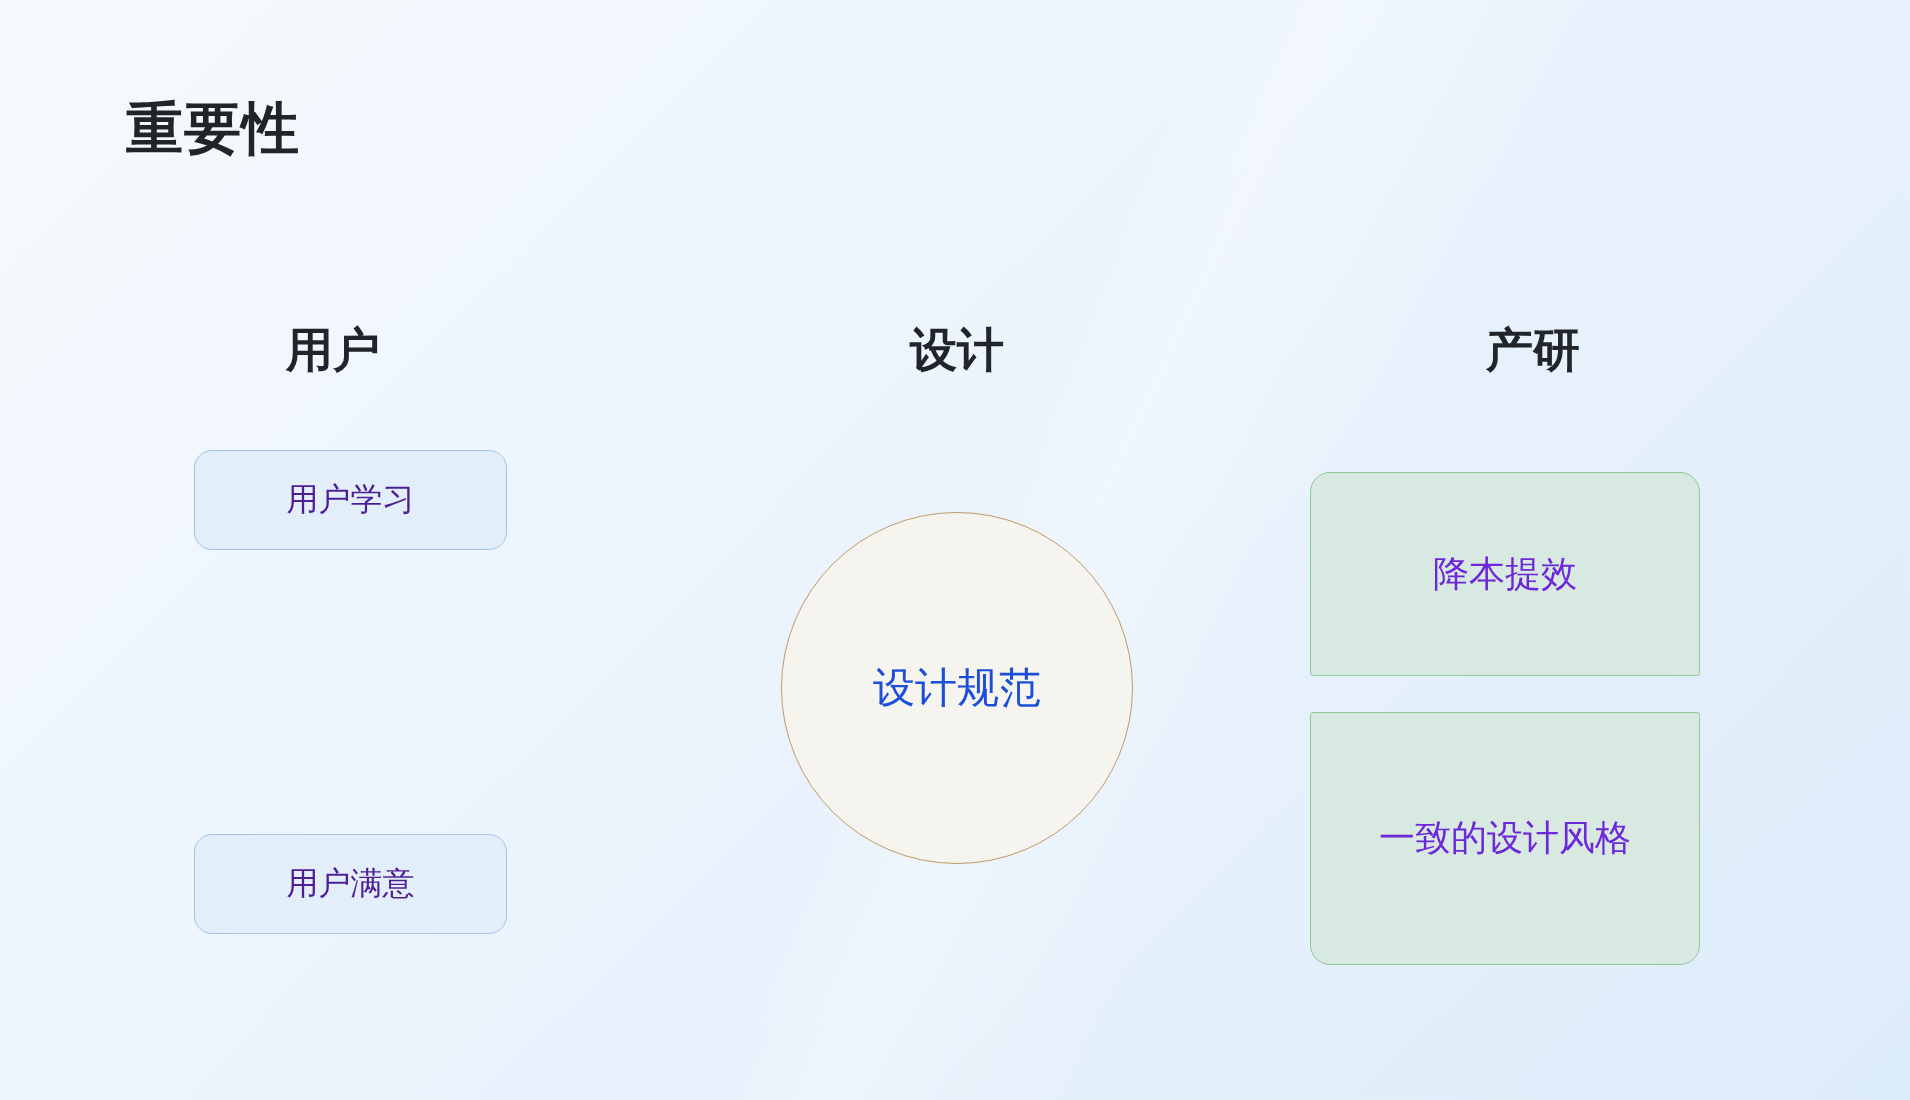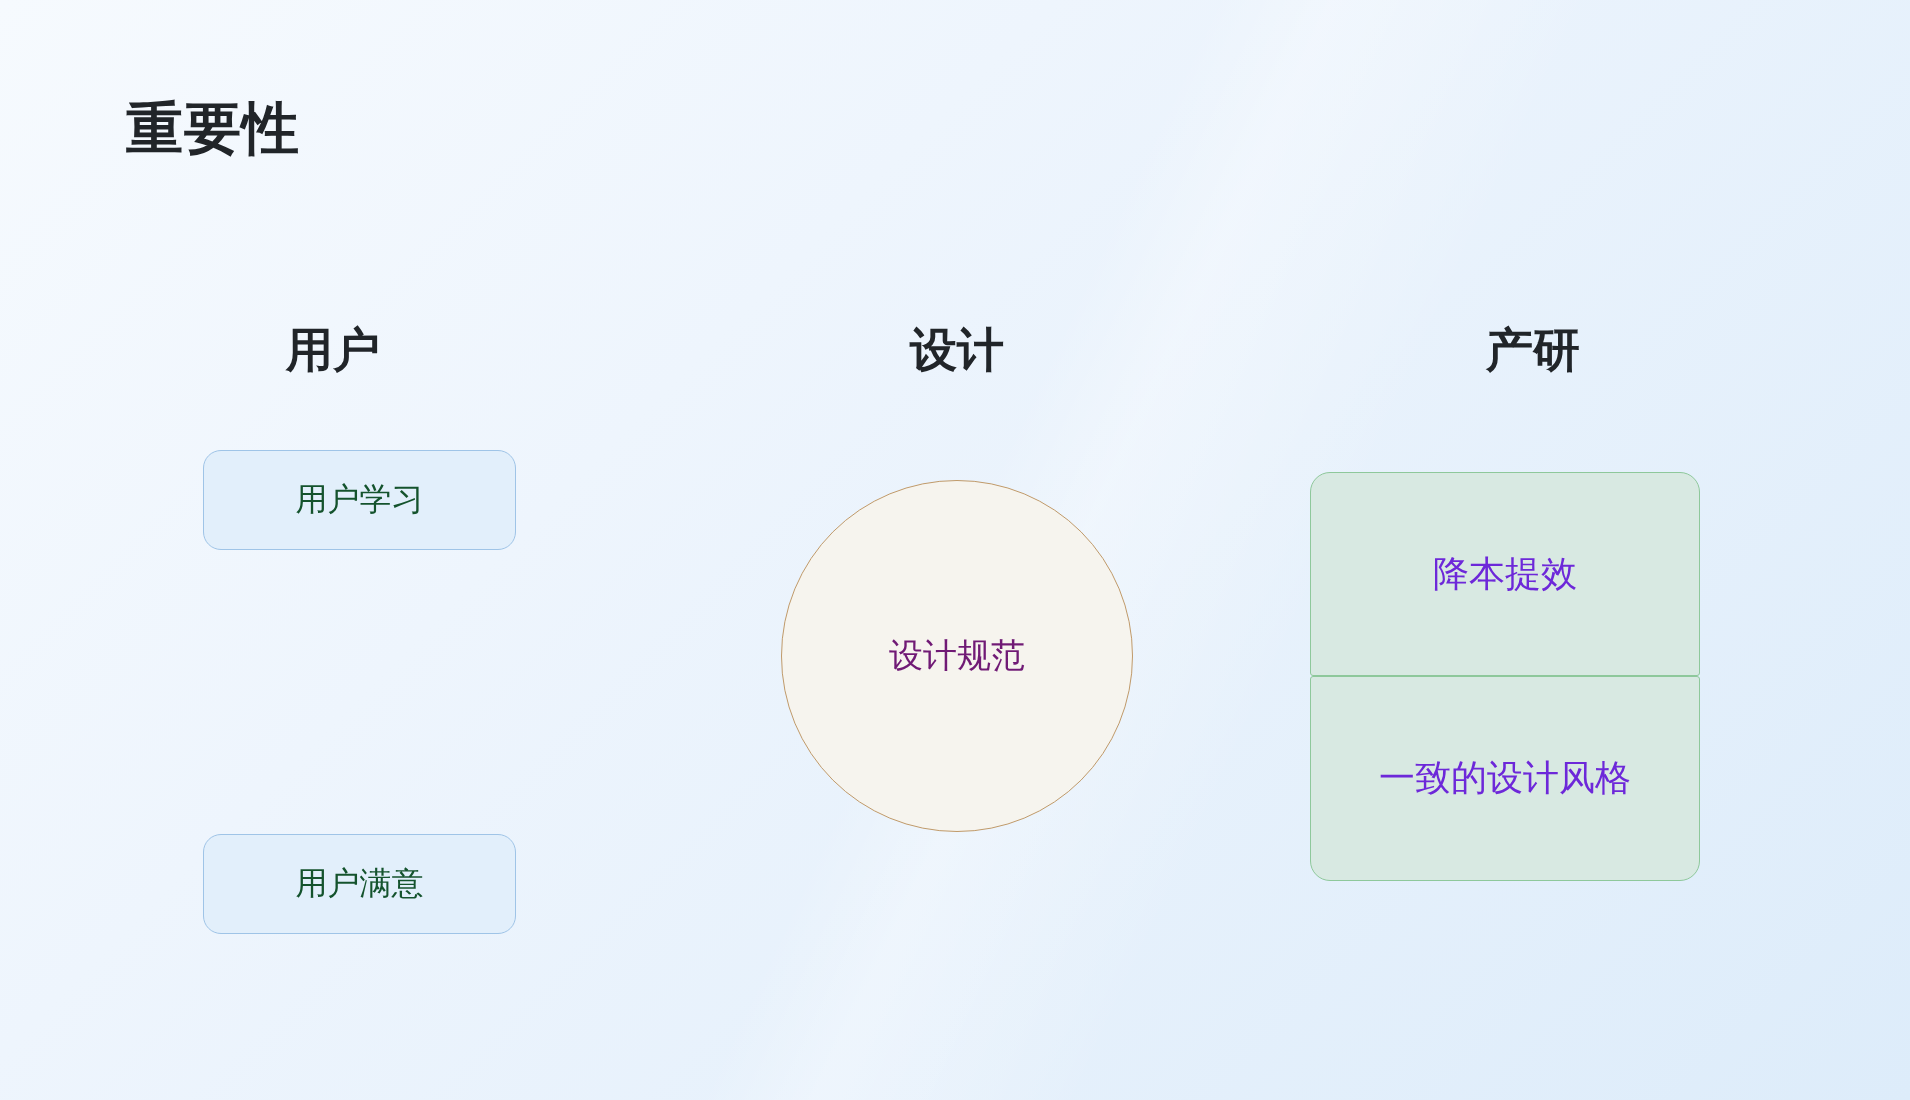--- a/index.html
+++ b/index.html
@@ -35,54 +35,54 @@
     font-weight: 700;
     color: #212529;
     white-space: nowrap;
   }
   .col-header.user    { left: 333px; }
   .col-header.design  { left: 957px; }
   .col-header.product { left: 1533px; }
 
   .blue-box {
     position: absolute;
-    left: 203px;
+    left: 194px;
     width: 313px;
     height: 100px;
     box-sizing: border-box;
     background: #e2effb;
     border: 1.5px solid #9fc4e7;
     border-radius: 18px;
     display: flex;
     align-items: center;
     justify-content: center;
     font-size: 32px;
-    color: #14532d;
+    color: #4c1d95;
     white-space: nowrap;
   }
   .blue-box.b1 { top: 450px; }
   .blue-box.b2 { top: 578px; }
   .blue-box.b3 { top: 706px; }
   .blue-box.b4 { top: 834px; }
 
   .design-circle {
     position: absolute;
     left: 781px;
-    top: 480px;
+    top: 512px;
     width: 352px;
     height: 352px;
     box-sizing: border-box;
     background: #f6f4ee;
     border: 1.5px solid #c09a6a;
     border-radius: 50%;
     display: flex;
     align-items: center;
     justify-content: center;
-    font-size: 34px;
-    color: #701a75;
+    font-size: 42px;
+    color: #1d4ed8;
     white-space: nowrap;
   }
 
   .green-box {
     position: absolute;
     left: 1310px;
     width: 390px;
     box-sizing: border-box;
     background: #d8e9e2;
     border: 1.5px solid #8ec89b;
@@ -92,22 +92,22 @@
     font-size: 36px;
     color: #6d28d9;
     white-space: nowrap;
   }
   .green-box.g1 {
     top: 472px;
     height: 204px;
     border-radius: 20px 20px 3px 3px;
   }
   .green-box.g2 {
-    top: 676px;
-    height: 205px;
+    top: 712px;
+    height: 253px;
     border-radius: 3px 3px 20px 20px;
   }
 </style>
 </head>
 <body>
 
 <div class="stage">
 
   <div class="page-title">重要性</div>
 

